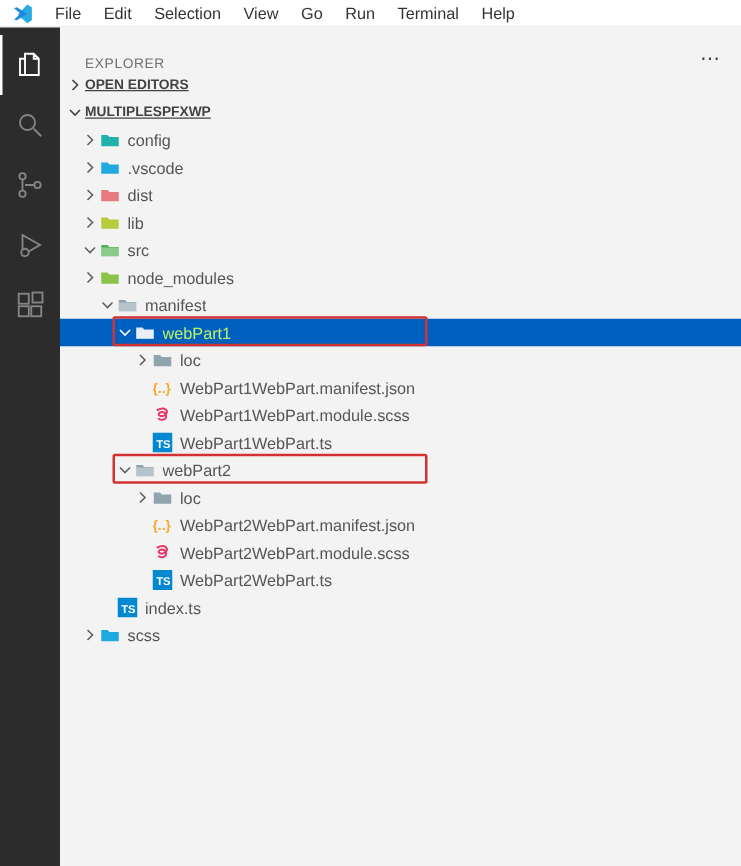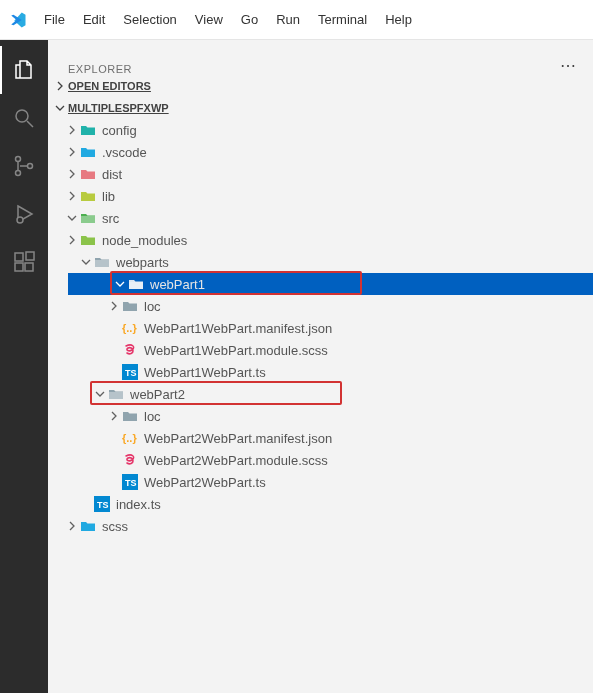--- a/index.html
+++ b/index.html
@@ -1,37 +1,37 @@
 <!DOCTYPE html>
 <html><head>
 <meta charset="utf-8">
 <style>
   * { box-sizing: border-box; margin: 0; padding: 0; font-family: "Segoe UI", -apple-system, sans-serif; }
   body { width: 593px; height: 693px; background: #fff; display: flex; flex-direction: column; overflow: hidden; }
-  .menubar { height: 40px; display: flex; align-items: center; background: #fff; color: #333; font-size: 13px; border-bottom: 1px solid #e5e5e5; }
+  .menubar { height: 22px; display: flex; align-items: center; background: #fff; color: #333; font-size: 13px; border-bottom: 1px solid #e5e5e5; }
   .menubar .logo { width: 35px; display: flex; align-items: center; justify-content: center; }
   .menubar .menu-item { padding: 0 9px; cursor: pointer; }
 
   .main { flex: 1; display: flex; min-height: 0; }
 
   .activity-bar { width: 48px; background: #2c2c2c; display: flex; flex-direction: column; align-items: center; padding-top: 6px; }
   .activity-item { width: 48px; height: 48px; display: flex; align-items: center; justify-content: center; cursor: pointer; position: relative; }
   .activity-item svg { width: 24px; height: 24px; }
   .activity-item.active::before { content: ""; position: absolute; left: 0; top: 0; bottom: 0; width: 2px; background: #fff; }
 
   .sidebar { flex: 1; background: #f3f3f3; display: flex; flex-direction: column; min-width: 0; }
   .sidebar-header { height: 35px; display: flex; align-items: flex-end; justify-content: space-between; padding: 0 16px 0 20px; color: #6f6f6f; font-size: 11px; letter-spacing: 0.5px; }
   .ellipsis { font-size: 16px; color: #424242; cursor: pointer; letter-spacing: 1px; }
 
   .section-header { display: flex; align-items: center; height: 22px; padding-left: 4px; font-size: 11px; font-weight: 700; color: #424242; cursor: pointer; text-decoration: underline; }
   .section-header .chev { width: 16px; display: flex; align-items: center; justify-content: center; }
 
   .tree { font-size: 13px; color: #555; user-select: none; }
   .row { height: 22px; display: flex; align-items: center; cursor: pointer; white-space: nowrap; position: relative; }
-  .row.selected { background: #0060c0; color: #e5e5e5; margin-left: 20px; }
+  .row.selected { background: #0060c0; color: #bef264; }
   .chev { width: 16px; height: 16px; flex: 0 0 16px; display: flex; align-items: center; justify-content: center; }
   .icon { width: 16px; height: 16px; flex: 0 0 16px; margin-right: 6px; display: flex; align-items: center; justify-content: center; }
   .label { overflow: hidden; text-overflow: ellipsis; }
 
   .indent { display: inline-block; flex-shrink: 0; }
 
   
   .hl { position: absolute; border: 2px solid #d23232; pointer-events: none; border-radius: 2px; }
 
   svg { display: block; }
@@ -214,21 +214,21 @@
             <svg width="12" height="12" viewBox="0 0 12 12">
               <path d="M2 4l4 4 4-4" fill="none" stroke="#616161" stroke-width="1.3"></path>
             </svg>
           </span>
           <span class="icon">
             <svg width="16" height="14" viewBox="0 0 16 14">
               <path fill="#90A4AE" d="M1 3h5l1.5 1.5H15V12H1z"></path>
               <path fill="#fff" opacity="0.35" d="M1 5h14v7H1z"></path>
             </svg>
           </span>
-          <span class="label">webparts</span>
+          <span class="label">manifest</span>
         </div>
         <div class="row selected">
           <span class="indent" style="width: 44px;"></span>
           <span class="chev">
             <svg width="12" height="12" viewBox="0 0 12 12">
               <path d="M2 4l4 4 4-4" fill="none" stroke="#fff" stroke-width="1.3"></path>
             </svg>
           </span>
           <span class="icon">
             <svg width="16" height="14" viewBox="0 0 16 14">

